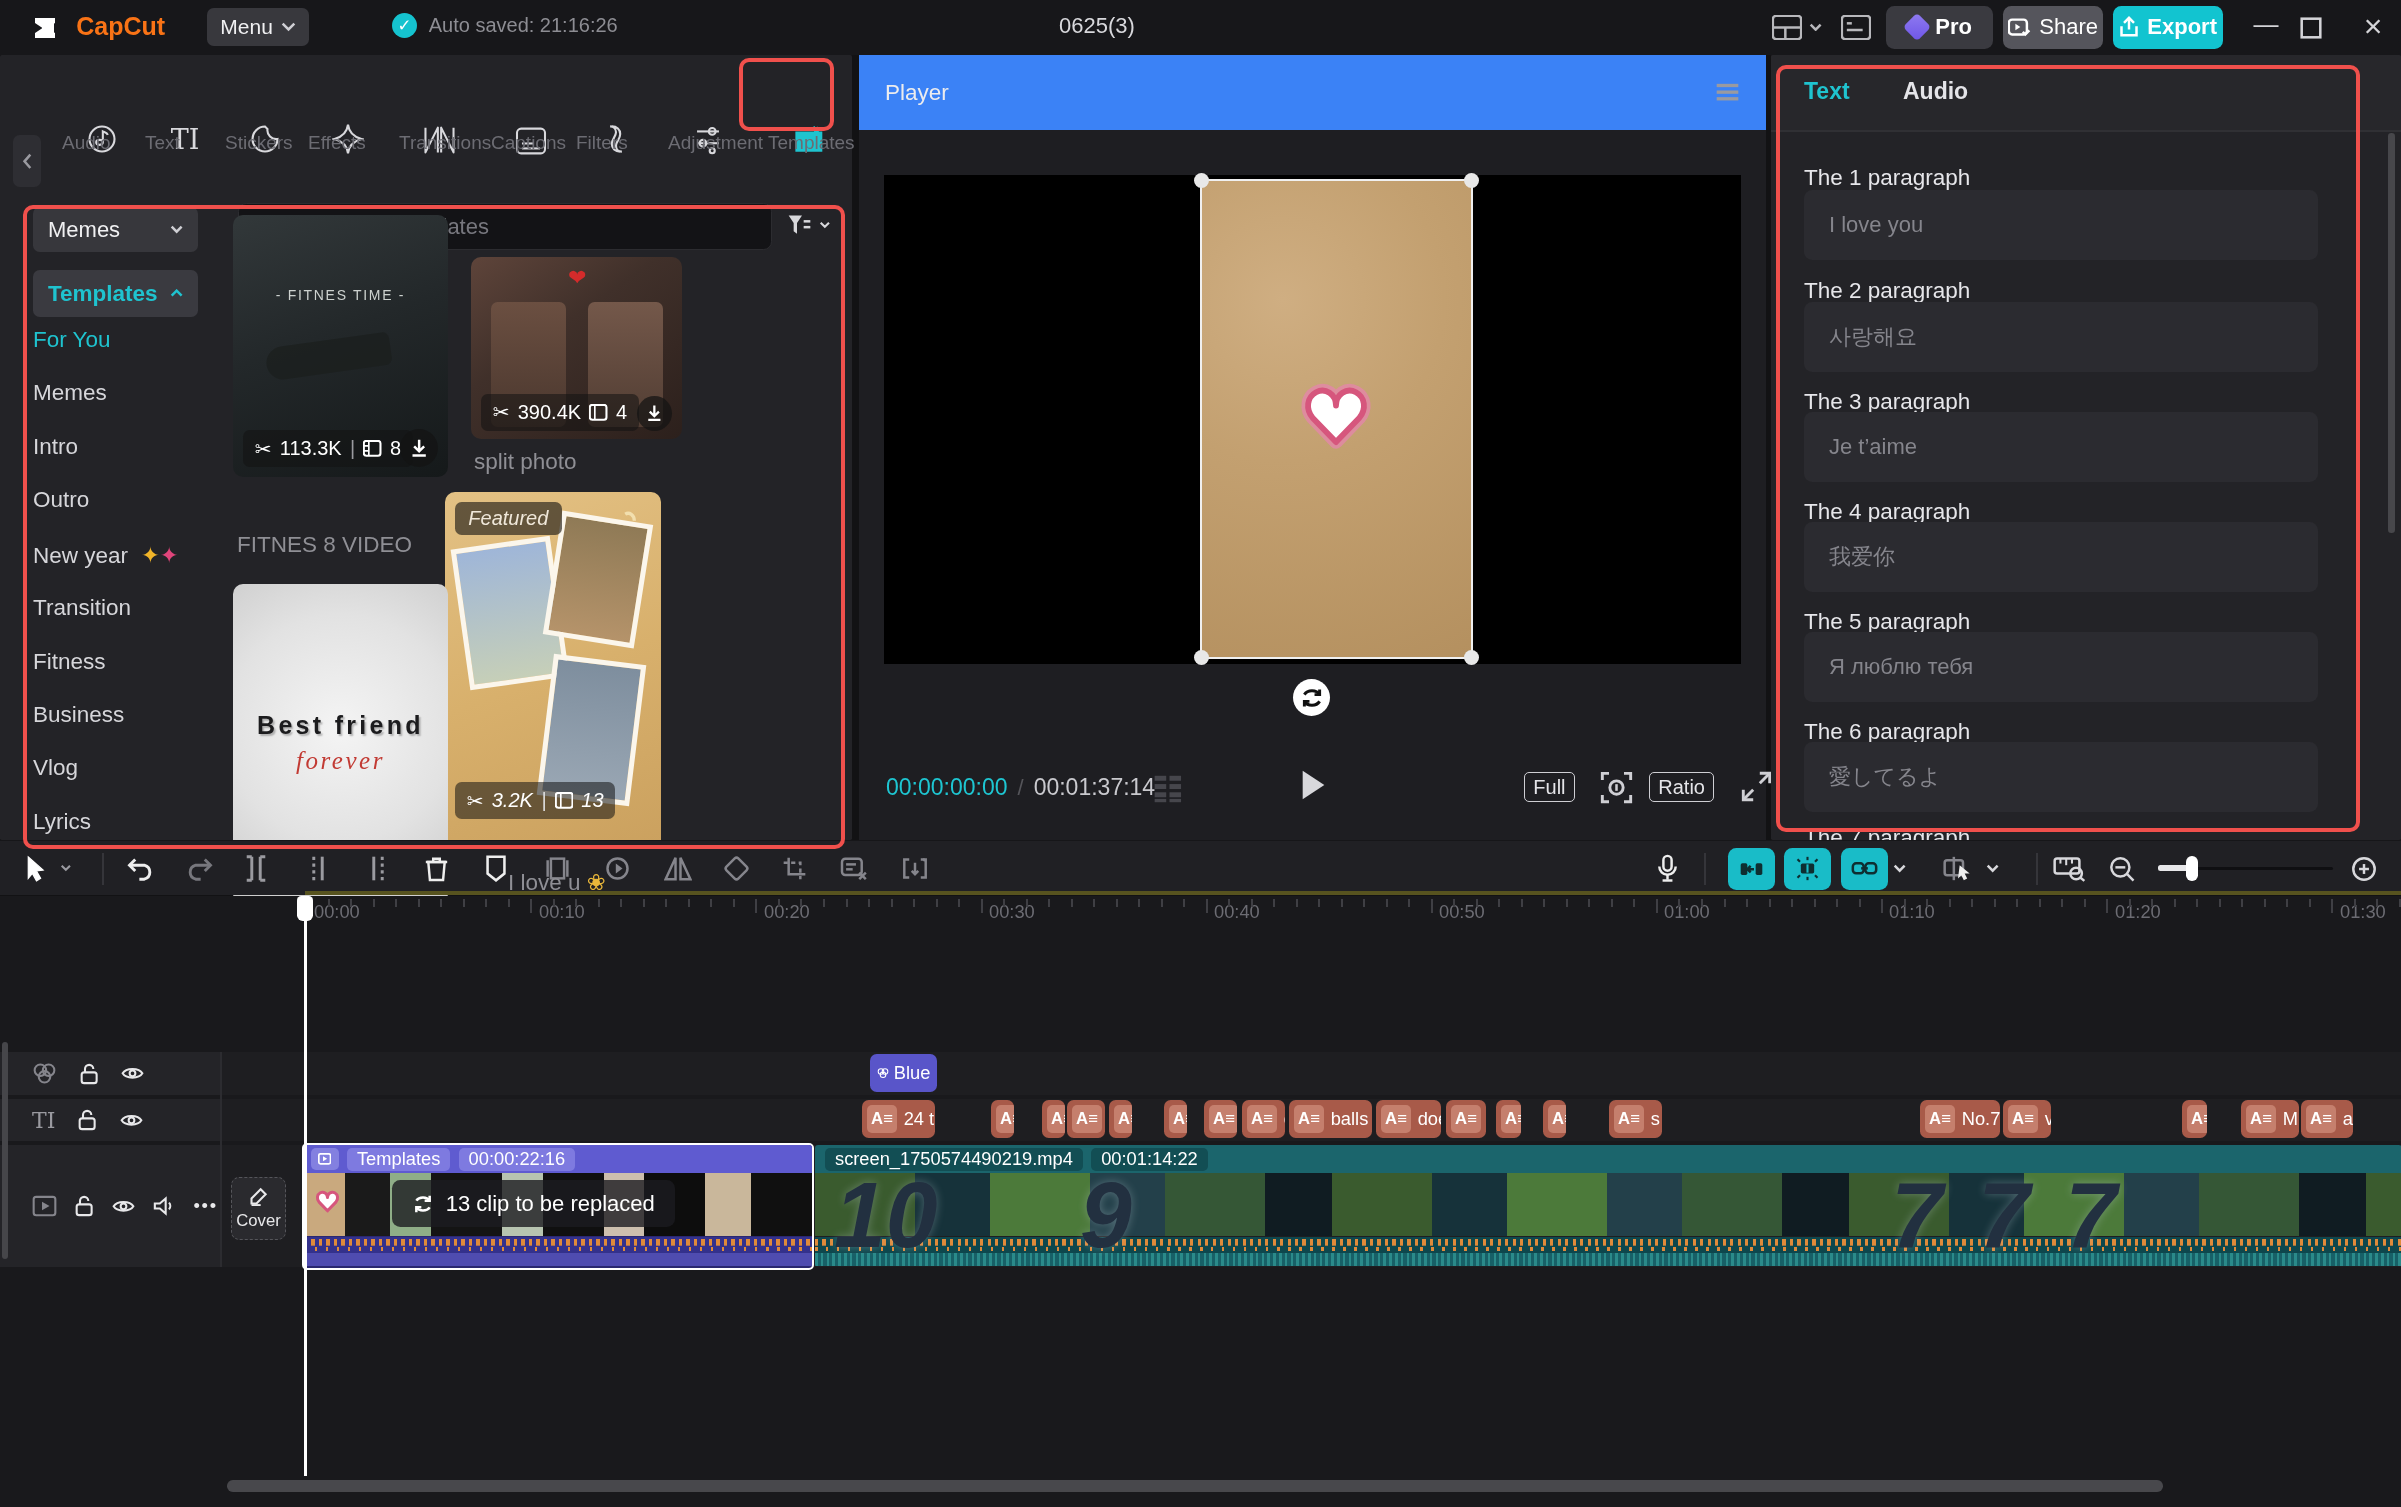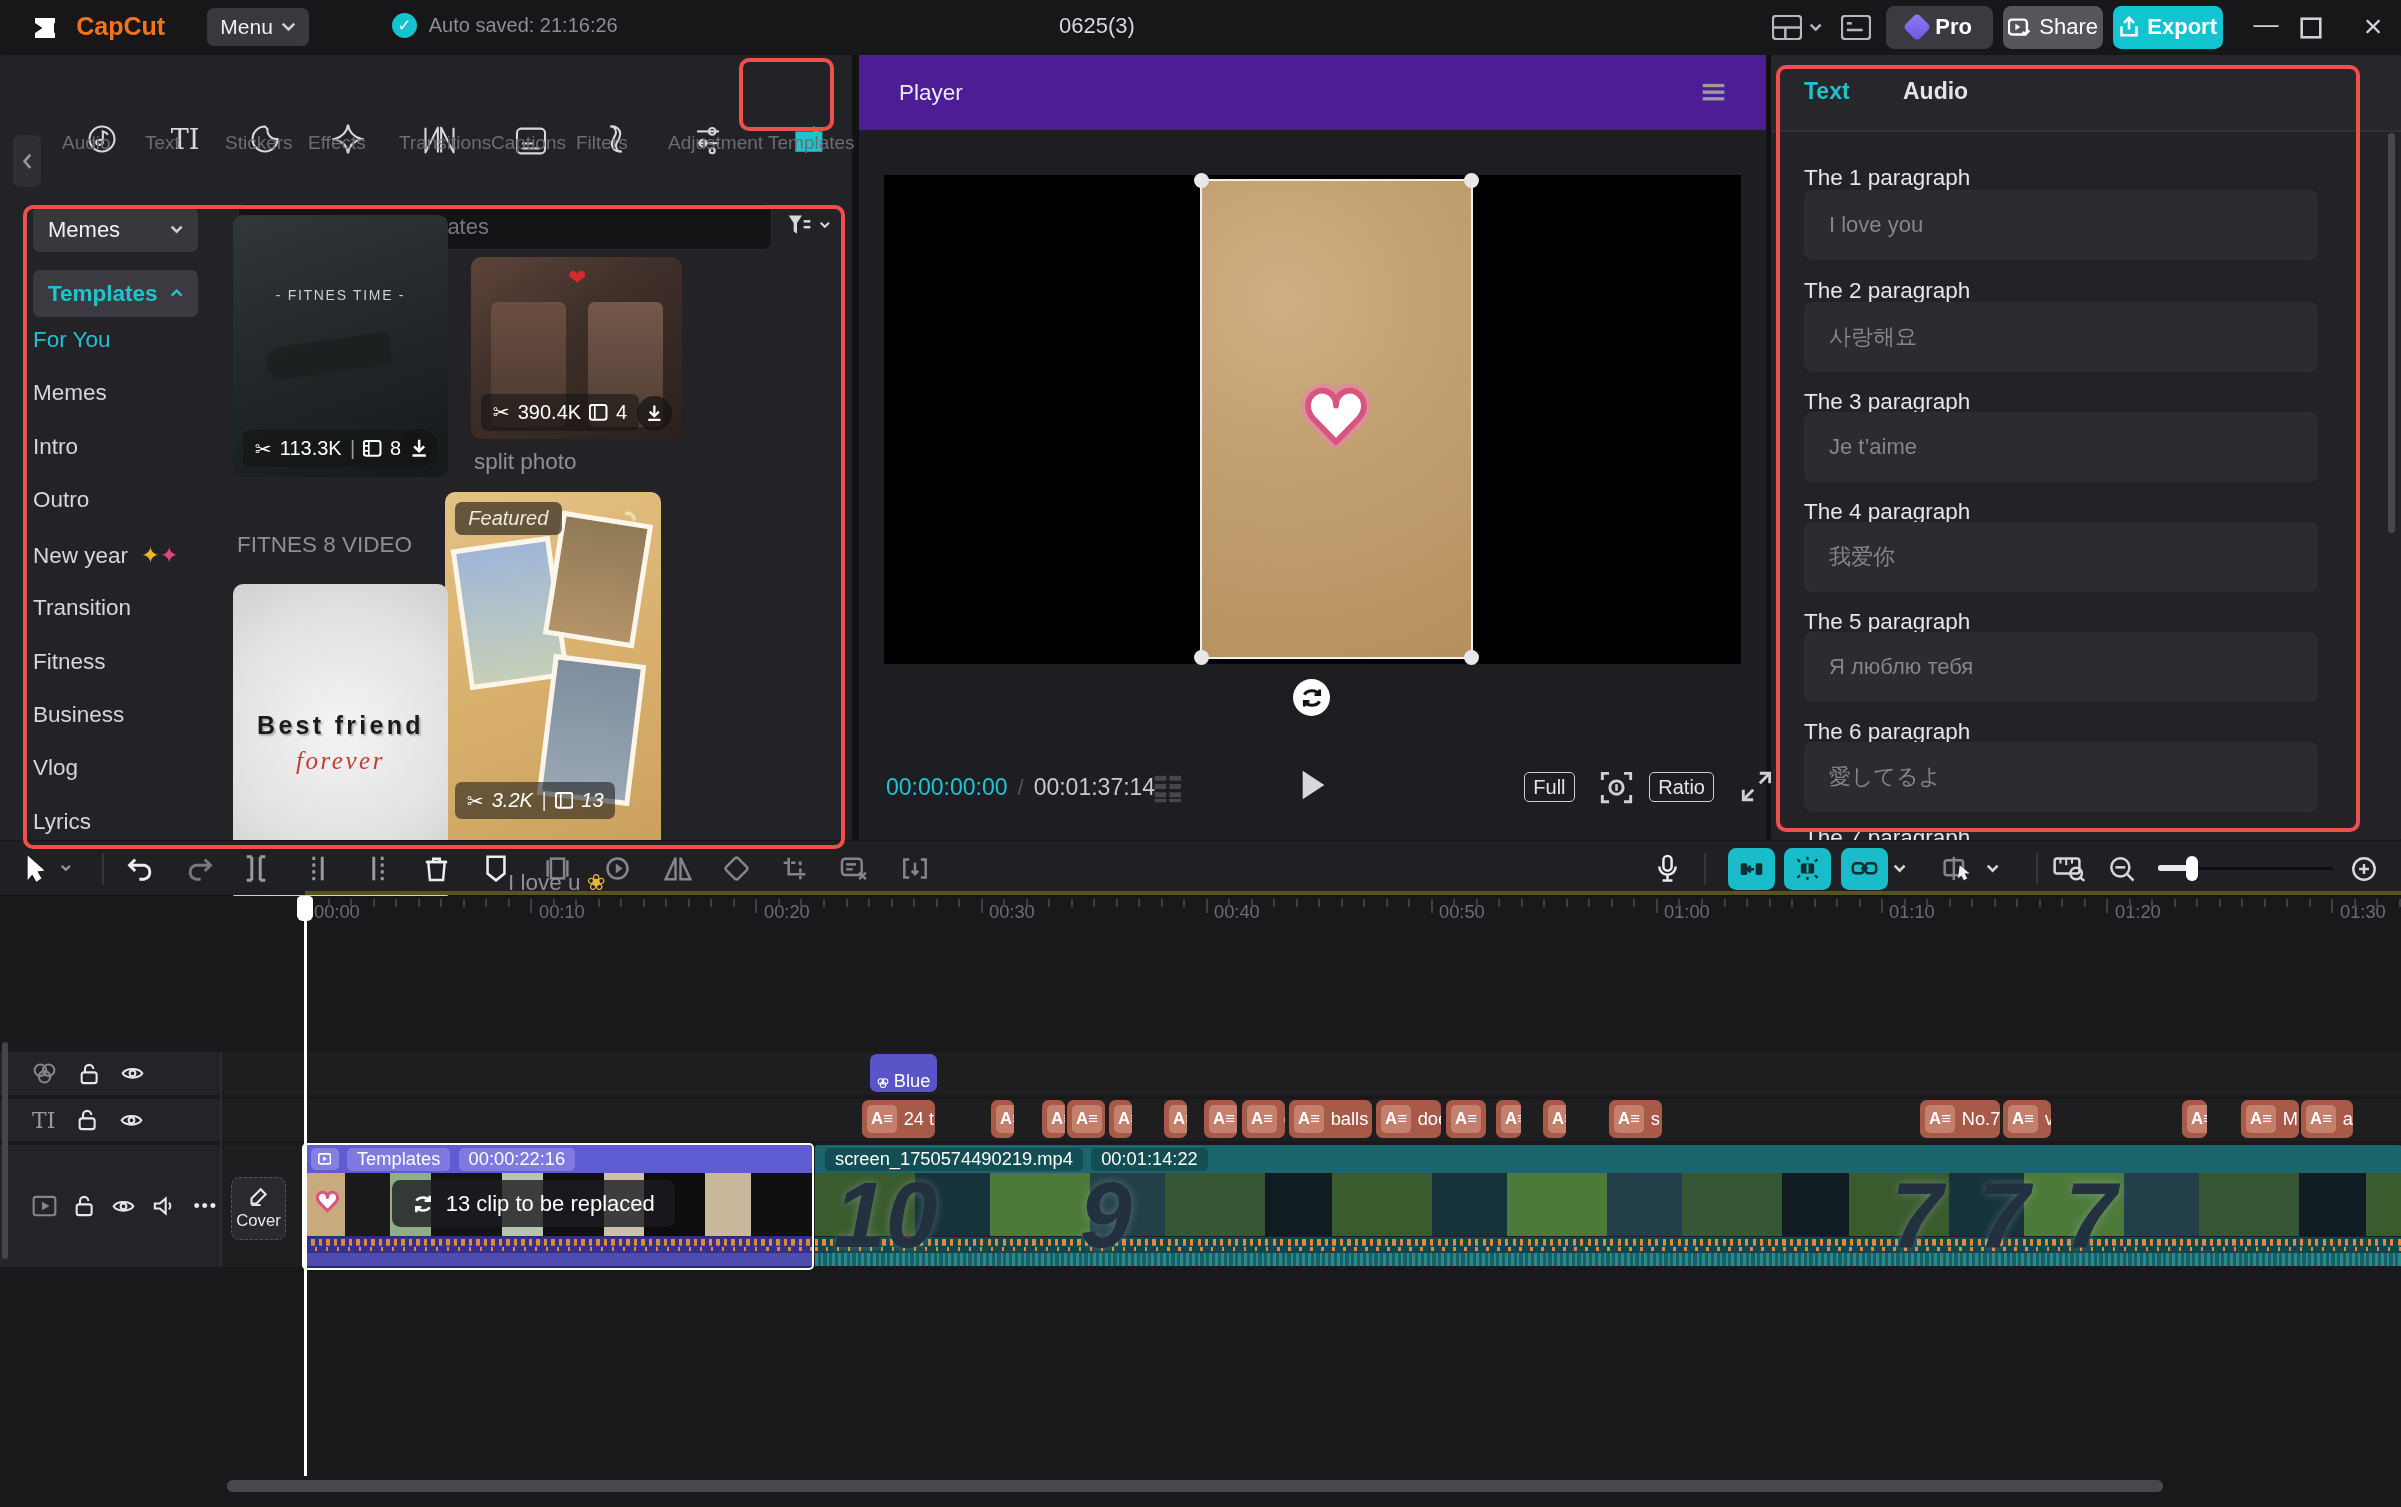--- a/index.html
+++ b/index.html
@@ -46,21 +46,21 @@
   .cyan{color:#1fc3cf !important;}
 
   
   .card{position:absolute;border-radius:10px;overflow:hidden;}
   .stats{position:absolute;left:10px;bottom:10px;background:rgba(18,18,18,.55);border-radius:6.7px;height:37px;display:flex;align-items:center;gap:8.3px;padding:0 11.7px;font-size:20px;color:#fff;}
   .dl{position:absolute;right:10px;bottom:10px;width:38px;height:38px;border-radius:50%;background:rgba(20,20,20,.72);display:flex;align-items:center;justify-content:center;}
   .card-title{position:absolute;font-size:22.5px;color:#8f8f95;}
   .badge{position:absolute;left:10px;top:10px;background:rgba(40,35,28,.68);color:#f0e8da;font-size:20px;border-radius:6.7px;padding:5px 13.3px;}
 
   
-  .pheader{position:absolute;left:0;top:0;width:100%;height:75px;background:#4c1d95;display:flex;align-items:center;justify-content:space-between;padding:0 40px;font-size:22.5px;color:#ececee;}
+  .pheader{position:absolute;left:0;top:0;width:100%;height:75px;background:#3b82f6;display:flex;align-items:center;justify-content:space-between;padding:0 26px;font-size:22.5px;color:#ececee;}
   .canvas{position:absolute;left:25px;top:120px;width:857px;height:489px;background:#000;}
   .frame{position:absolute;left:316px;top:4.2px;width:273px;height:480px;background:
      radial-gradient(circle at 30% 25%,#cfae82 0%,#c3a070 40%,#b4905f 100%);
      border:2.5px solid #f0f0f0;}
   .handle{position:absolute;width:15px;height:15px;border-radius:50%;background:#e8e8e8;}
   .timecode{font-size:23px;}
   .boxbtn{border:1.7px solid #cfcfd4;border-radius:5px;font-size:20px;color:#e4e4e8;padding:2.5px 8.3px;}
 
   
   .rp-tab{font-size:23px;font-weight:bold;}
@@ -824,21 +824,21 @@
     <div class="abs" style="left:1.7px;top:146px;width:6.7px;height:217px;background:#46464a;border-radius:3.3px;"></div>
 
     <div class="abs" style="left:231px;top:281px;width:55px;height:63px;border:1.7px dashed #55555a;border-radius:8.3px;background:#2a2a2e;display:flex;flex-direction:column;align-items:center;justify-content:center;gap:5px;">
       <svg width="20" height="20" viewBox="0 0 24 24">
           <path d="M14 4l6 6L9 21H3v-6z" stroke="#e8e8ea" stroke-width="2.5" fill="none"></path>
           <line x1="3" y1="23" x2="14" y2="23" stroke="#e8e8ea" stroke-width="2.5"></line>
         </svg>
       <span style="font-size:16.7px;color:#e8e8ea;">Cover</span>
     </div>
 
-    <div class="abs" style="left:870px;top:158px;width:67px;height:38px;background:#5955c9;border-radius:6.7px;display:flex;align-items:flex-end;gap:5px;padding:0 6.7px;overflow:hidden;">
+    <div class="abs" style="left:870px;top:158px;width:67px;height:38px;background:#5955c9;border-radius:6.7px;display:flex;align-items:center;gap:5px;padding:0 6.7px;overflow:hidden;">
       <svg width="20" height="18.3" viewBox="0 0 30 28">
           <circle cx="10" cy="10" r="7" stroke="#fff" stroke-width="2.5" fill="none"></circle>
           <circle cx="20" cy="10" r="7" stroke="#fff" stroke-width="2.5" fill="none"></circle>
           <circle cx="15" cy="18" r="7" stroke="#fff" stroke-width="2.5" fill="none"></circle>
         </svg>
       <span style="font-size:18.3px;color:#fff;">Blue</span>
     </div>
 
     <div id="text-clips" class="abs" style="left:0;top:204px;width:2401px;height:38px;">
         <div class="clip-text" style="left: 862px; width: 73px;">

